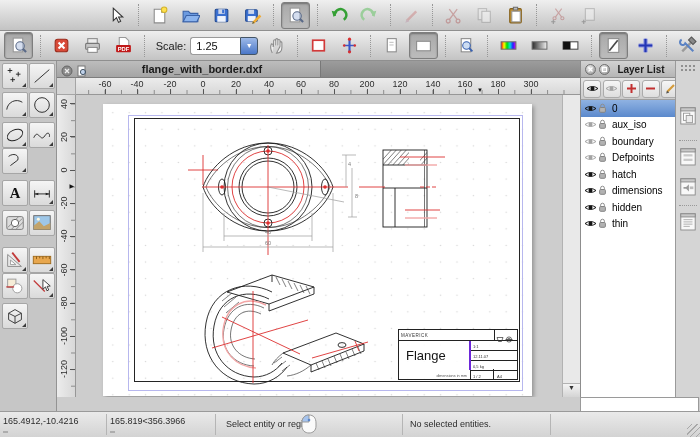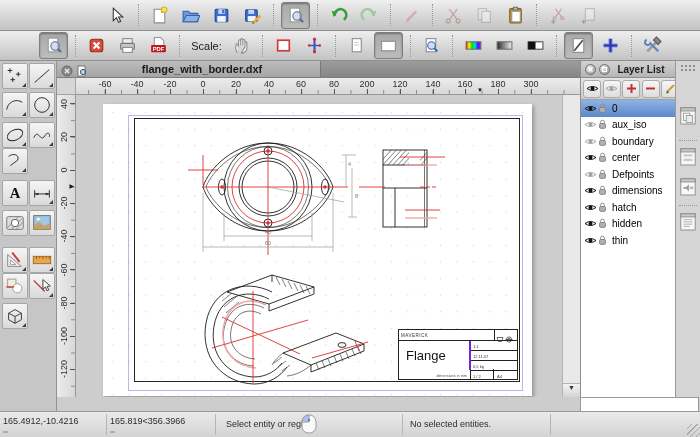--- a/index.html
+++ b/index.html
@@ -291,20 +291,24 @@
       </div>
     <div class="tbtn">
         <svg viewBox="0 0 18 18">
           <path d="M5,1.5 h6 l3,3 v8 h-9 z" fill="#fff" stroke="#999"></path>
           <rect x="2" y="8.5" width="14" height="7" rx="1" fill="#c01818"></rect>
           <text x="9" y="14" font-size="5.5" font-weight="bold" fill="#fff" text-anchor="middle">PDF</text>
         </svg>
       </div>
     <div class="tsep"></div>
     <span class="tlabel">Scale:</span>
+    <div class="combo">
+      <div class="cval">1.25</div>
+      <div class="cbtn">▼</div>
+    </div>
     <div class="tbtn">
         <svg viewBox="0 0 18 18">
           <path d="M5,16 C3.4,13 3.2,9.6 4.2,7.4 L5.8,8 V10.5 M6.3,10 V4.5 a1,1 0 0 1 2,0 V9 M8.3,9 V3.5 a1,1 0 0 1 2,0 V9 M10.3,9 V4.3 a1,1 0 0 1 2,0 V10 M12.3,10 V6.3 a0.9,0.9 0 0 1 1.8,0 V11 C14.1,14 12.2,16.2 9,16.2 Z" fill="#f1f1f1" stroke="#8a8a8a"></path>
         </svg>
       </div>
     <div class="tsep"></div>
     <div class="tbtn">
         <svg viewBox="0 0 18 18">
           <rect x="3.5" y="4" width="11" height="10" fill="#fff" stroke="#d23a3a" stroke-width="1.6"></rect>
         </svg>
@@ -753,35 +757,20 @@
         </span>
       <span class="lock">
           <svg viewBox="0 0 9 11">
             <path d="M2.6,4.5 V3.2 A1.9,2 0 0 1 6.4,3.2 V4.5" fill="none" stroke="#8e8e8e"></path>
             <rect x="1.6" y="4.5" width="5.8" height="4.8" rx="1" fill="#b2b2b2" stroke="#848484"></rect>
           </svg>
         </span>
       <span class="lname">boundary</span>
     </div>
     <div class="lrow">
-      <span class="eye eye-on">
-          <svg viewBox="0 0 13 9">
-            <path d="M1,4.5 Q6.5,.5 12,4.5 Q6.5,8.5 1,4.5 Z" fill="none" stroke="currentColor"></path>
-            <circle cx="6.5" cy="4.5" r="1.9" fill="currentColor"></circle>
-          </svg>
-        </span>
-      <span class="lock">
-          <svg viewBox="0 0 9 11">
-            <path d="M2.6,4.5 V3.2 A1.9,2 0 0 1 6.4,3.2 V4.5" fill="none" stroke="#8e8e8e"></path>
-            <rect x="1.6" y="4.5" width="5.8" height="4.8" rx="1" fill="#b2b2b2" stroke="#848484"></rect>
-          </svg>
-        </span>
-      <span class="lname">center</span>
-    </div>
-    <div class="lrow">
       <span class="eye eye-off">
           <svg viewBox="0 0 13 9">
             <path d="M1,4.5 Q6.5,.5 12,4.5 Q6.5,8.5 1,4.5 Z" fill="none" stroke="currentColor"></path>
             <circle cx="6.5" cy="4.5" r="1.9" fill="currentColor"></circle>
           </svg>
         </span>
       <span class="lock">
           <svg viewBox="0 0 9 11">
             <path d="M2.6,4.5 V3.2 A1.9,2 0 0 1 6.4,3.2 V4.5" fill="none" stroke="#8e8e8e"></path>
             <rect x="1.6" y="4.5" width="5.8" height="4.8" rx="1" fill="#b2b2b2" stroke="#848484"></rect>
@@ -795,36 +784,36 @@
             <path d="M1,4.5 Q6.5,.5 12,4.5 Q6.5,8.5 1,4.5 Z" fill="none" stroke="currentColor"></path>
             <circle cx="6.5" cy="4.5" r="1.9" fill="currentColor"></circle>
           </svg>
         </span>
       <span class="lock">
           <svg viewBox="0 0 9 11">
             <path d="M2.6,4.5 V3.2 A1.9,2 0 0 1 6.4,3.2 V4.5" fill="none" stroke="#8e8e8e"></path>
             <rect x="1.6" y="4.5" width="5.8" height="4.8" rx="1" fill="#b2b2b2" stroke="#848484"></rect>
           </svg>
         </span>
-      <span class="lname">dimensions</span>
+      <span class="lname">hatch</span>
     </div>
     <div class="lrow">
       <span class="eye eye-on">
           <svg viewBox="0 0 13 9">
             <path d="M1,4.5 Q6.5,.5 12,4.5 Q6.5,8.5 1,4.5 Z" fill="none" stroke="currentColor"></path>
             <circle cx="6.5" cy="4.5" r="1.9" fill="currentColor"></circle>
           </svg>
         </span>
       <span class="lock">
           <svg viewBox="0 0 9 11">
             <path d="M2.6,4.5 V3.2 A1.9,2 0 0 1 6.4,3.2 V4.5" fill="none" stroke="#8e8e8e"></path>
             <rect x="1.6" y="4.5" width="5.8" height="4.8" rx="1" fill="#b2b2b2" stroke="#848484"></rect>
           </svg>
         </span>
-      <span class="lname">hatch</span>
+      <span class="lname">dimensions</span>
     </div>
     <div class="lrow">
       <span class="eye eye-on">
           <svg viewBox="0 0 13 9">
             <path d="M1,4.5 Q6.5,.5 12,4.5 Q6.5,8.5 1,4.5 Z" fill="none" stroke="currentColor"></path>
             <circle cx="6.5" cy="4.5" r="1.9" fill="currentColor"></circle>
           </svg>
         </span>
       <span class="lock">
           <svg viewBox="0 0 9 11">

